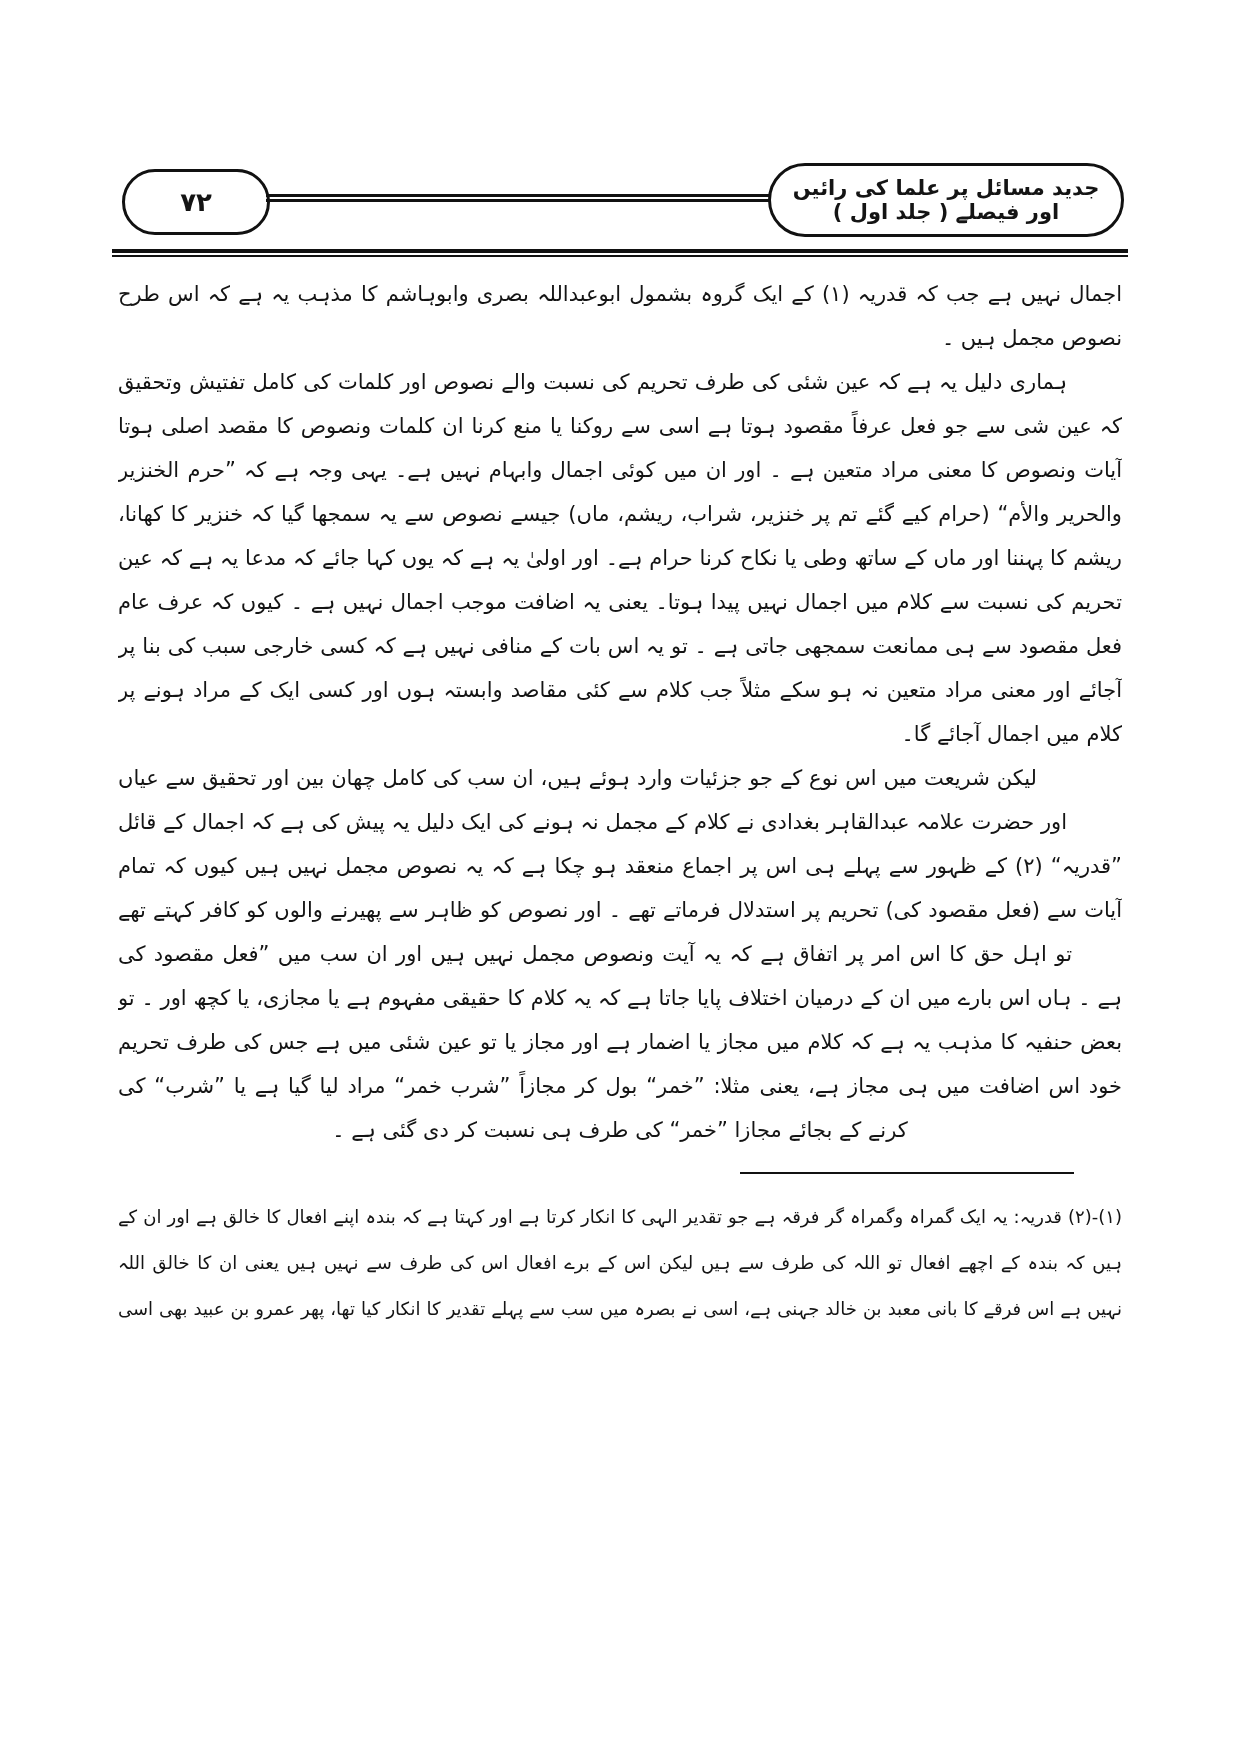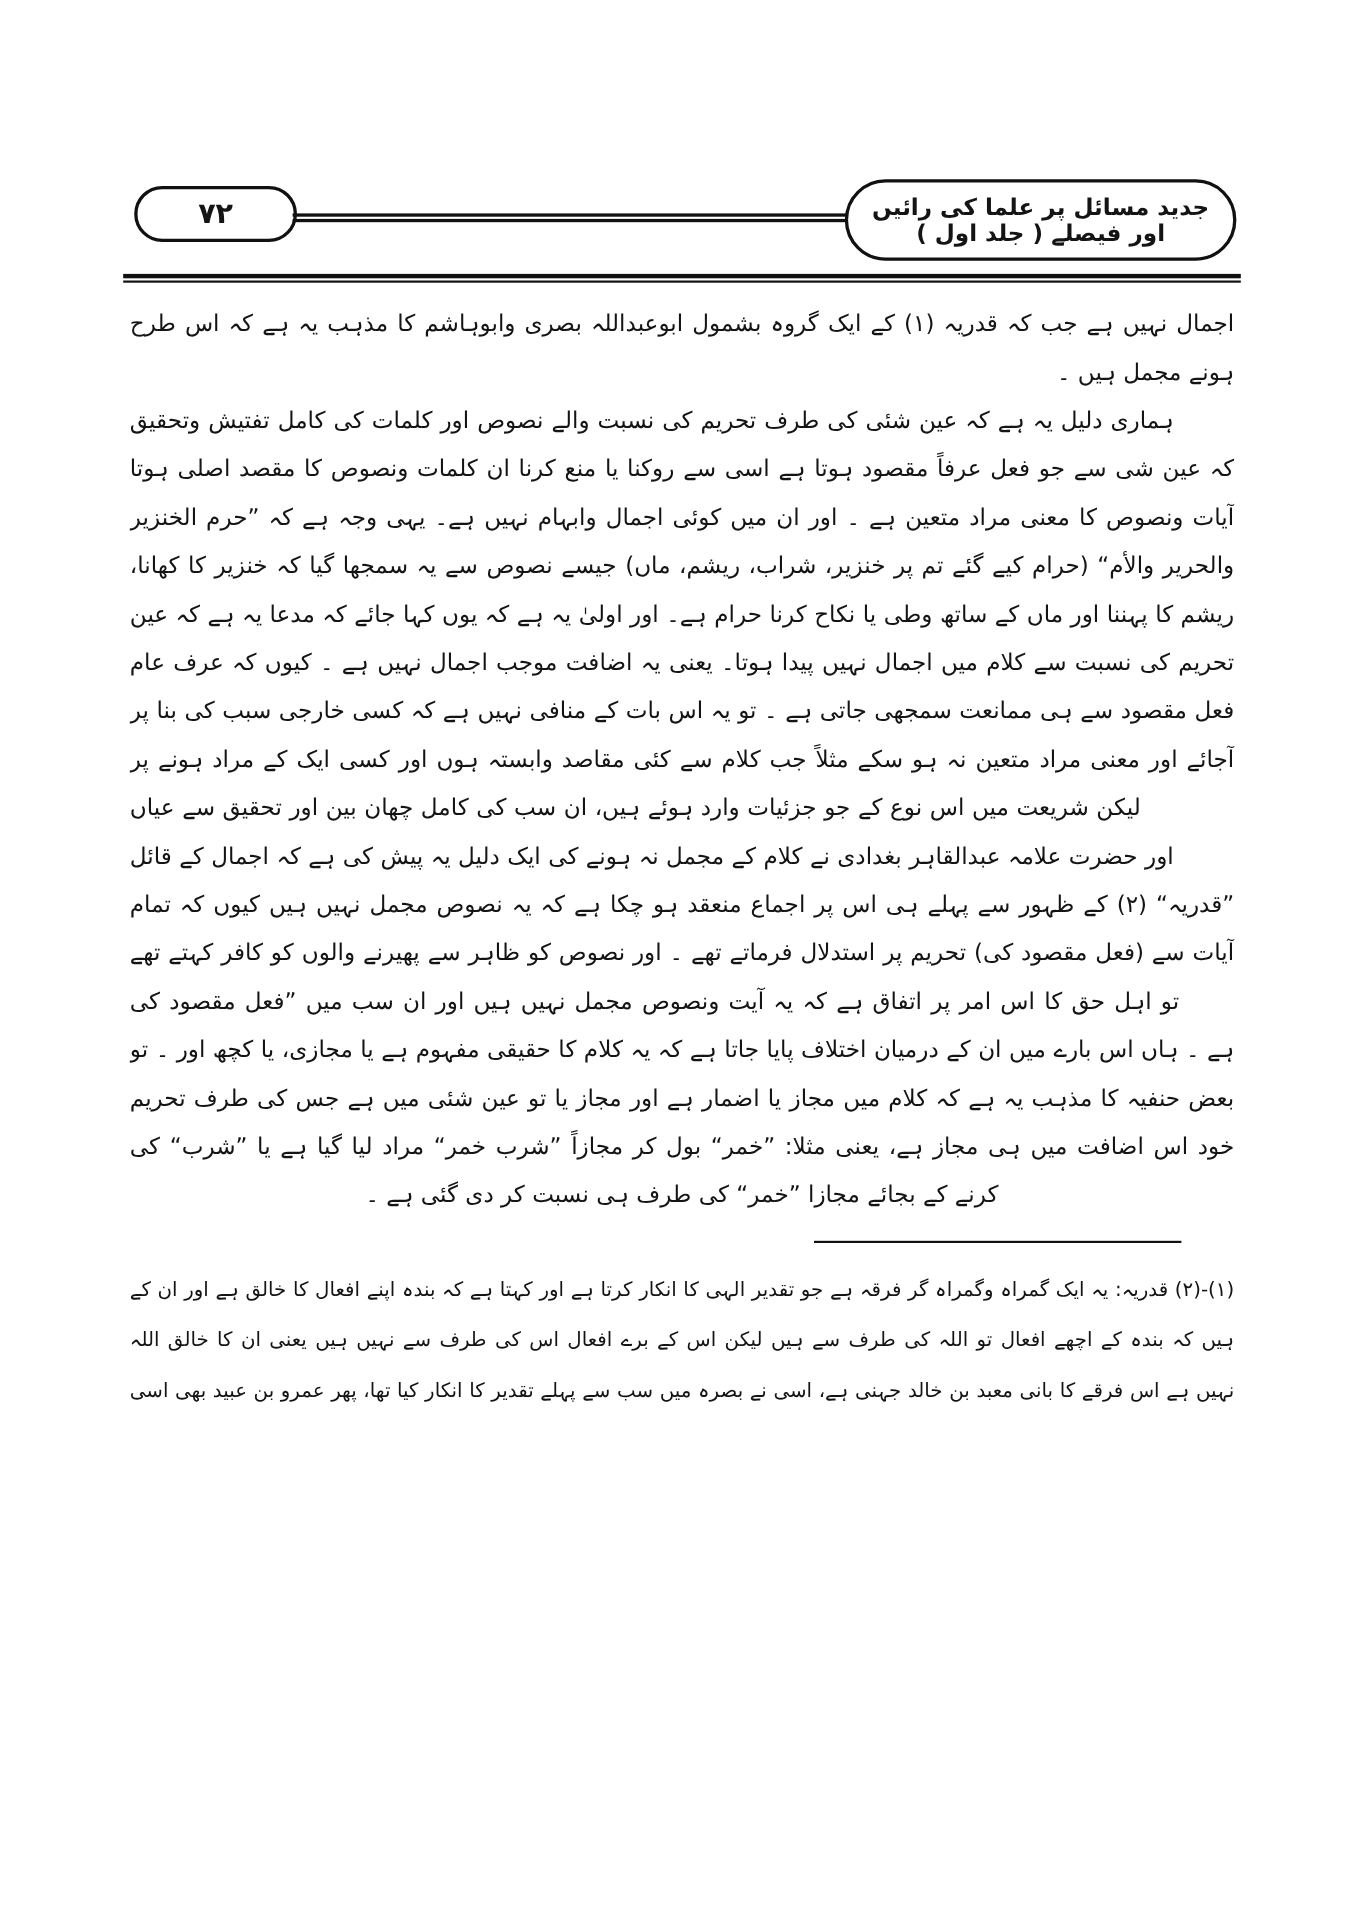--- a/index.html
+++ b/index.html
@@ -13,21 +13,21 @@
     overflow:hidden;
   }
   
   .hdr{position:relative;height:76px;margin:163px 116px 0;}
   .badge{
     position:absolute;box-sizing:border-box;
     border:3px solid #111;border-radius:38px;
     display:flex;align-items:center;justify-content:center;
     background:#fff;
   }
-  .badge.pnum{left:6px;top:6px;width:148px;height:51px;font-size:26px;font-weight:bold;}
+  .badge.pnum{left:6px;top:6px;width:148px;height:66px;font-size:26px;font-weight:bold;}
   .badge.btitle{right:0;top:0;width:356px;height:74px;font-size:21px;font-weight:bold;padding:0 14px;text-align:center;}
   .connector{
     position:absolute;left:150px;right:352px;top:31px;height:8px;
     border-top:3.5px solid #111;border-bottom:3.5px solid #111;box-sizing:border-box;
   }
   
   .double-rule{
     margin:10px 112px 0;height:8px;box-sizing:border-box;
     border-top:4px solid #111;border-bottom:2px solid #111;
   }
@@ -66,29 +66,30 @@
     <div class="connector"></div>
     <div class="badge btitle">
       <span dir="rtl">جدید مسائل پر علما کی رائیں اور فیصلے ( جلد اول )</span>
     </div>
   </header>
 
   <div class="double-rule"></div>
 
   <main class="body-text">
       <div class="line just">اجمال نہیں ہے جب کہ قدریہ (۱) کے ایک گروہ بشمول ابوعبداللہ بصری وابوہاشم کا مذہب یہ ہے کہ اس طرح کی آیت و</div>
-      <div class="line right">ہونے مجمل ہیں ۔</div>
+      <div class="line right">نصوص مجمل ہیں ۔</div>
       <div class="line just" style="padding-right: 55px;">ہماری دلیل یہ ہے کہ عین شئی کی طرف تحریم کی نسبت والے نصوص اور کلمات کی کامل تفتیش وتحقیق سے یہ معلوم ہوتا ہے</div>
       <div class="line just">کہ عین شی سے جو فعل عرفاً مقصود ہوتا ہے اسی سے روکنا یا منع کرنا ان کلمات ونصوص کا مقصد اصلی ہوتا ہے ۔ اس لیے ان</div>
       <div class="line just">آیات ونصوص کا معنی مراد متعین ہے ۔ اور ان میں کوئی اجمال وابہام نہیں ہے۔ یہی وجہ ہے کہ ”حرم الخنزیر والخمر</div>
       <div class="line just">والحریر والأم“ (حرام کیے گئے تم پر خنزیر، شراب، ریشم، ماں) جیسے نصوص سے یہ سمجھا گیا کہ خنزیر کا کھانا، شراب کا پینا،</div>
       <div class="line just">ریشم کا پہننا اور ماں کے ساتھ وطی یا نکاح کرنا حرام ہے۔ اور اولیٰ یہ ہے کہ یوں کہا جائے کہ مدعا یہ ہے کہ عین شی کی طرف</div>
       <div class="line just">تحریم کی نسبت سے کلام میں اجمال نہیں پیدا ہوتا۔ یعنی یہ اضافت موجب اجمال نہیں ہے ۔ کیوں کہ عرف عام کی وجہ سے</div>
       <div class="line just">فعل مقصود سے ہی ممانعت سمجھی جاتی ہے ۔ تو یہ اس بات کے منافی نہیں ہے کہ کسی خارجی سبب کی بنا پر اس کلام میں اجمال</div>
       <div class="line just">آجائے اور معنی مراد متعین نہ ہو سکے مثلاً جب کلام سے کئی مقاصد وابستہ ہوں اور کسی ایک کے مراد ہونے پر کوئی قرینہ نہ ہو تو</div>
+      <div class="line right">کلام میں اجمال آجائے گا۔</div>
       <div class="line just" style="padding-right: 85px;">لیکن شریعت میں اس نوع کے جو جزئیات وارد ہوئے ہیں، ان سب کی کامل چھان بین اور تحقیق سے عیاں ہوتا ہے</div>
       <div class="line just" style="padding-right: 55px;">اور حضرت علامہ عبدالقاہر بغدادی نے کلام کے مجمل نہ ہونے کی ایک دلیل یہ پیش کی ہے کہ اجمال کے قائل گروہ</div>
       <div class="line just">”قدریہ“ (۲) کے ظہور سے پہلے ہی اس پر اجماع منعقد ہو چکا ہے کہ یہ نصوص مجمل نہیں ہیں کیوں کہ تمام اسلاف کرام ان</div>
       <div class="line just">آیات سے (فعل مقصود کی) تحریم پر استدلال فرماتے تھے ۔ اور نصوص کو ظاہر سے پھیرنے والوں کو کافر کہتے تھے اور فرماتے</div>
       <div class="line just" style="padding-right: 50px;">تو اہل حق کا اس امر پر اتفاق ہے کہ یہ آیت ونصوص مجمل نہیں ہیں اور ان سب میں ”فعل مقصود کی تحریم“ مراد</div>
       <div class="line just">ہے ۔ ہاں اس بارے میں ان کے درمیان اختلاف پایا جاتا ہے کہ یہ کلام کا حقیقی مفہوم ہے یا مجازی، یا کچھ اور ۔ تو شافعیہ اور</div>
       <div class="line just">بعض حنفیہ کا مذہب یہ ہے کہ کلام میں مجاز یا اضمار ہے اور مجاز یا تو عین شئی میں ہے جس کی طرف تحریم کی اضافت کی گئی ہے، یا</div>
       <div class="line just">خود اس اضافت میں ہی مجاز ہے، یعنی مثلا: ”خمر“ بول کر مجازاً ”شرب خمر“ مراد لیا گیا ہے یا ”شرب“ کی طرف نسبت</div>
       <div class="line center">کرنے کے بجائے مجازا ”خمر“ کی طرف ہی نسبت کر دی گئی ہے ۔</div>
     </main>

